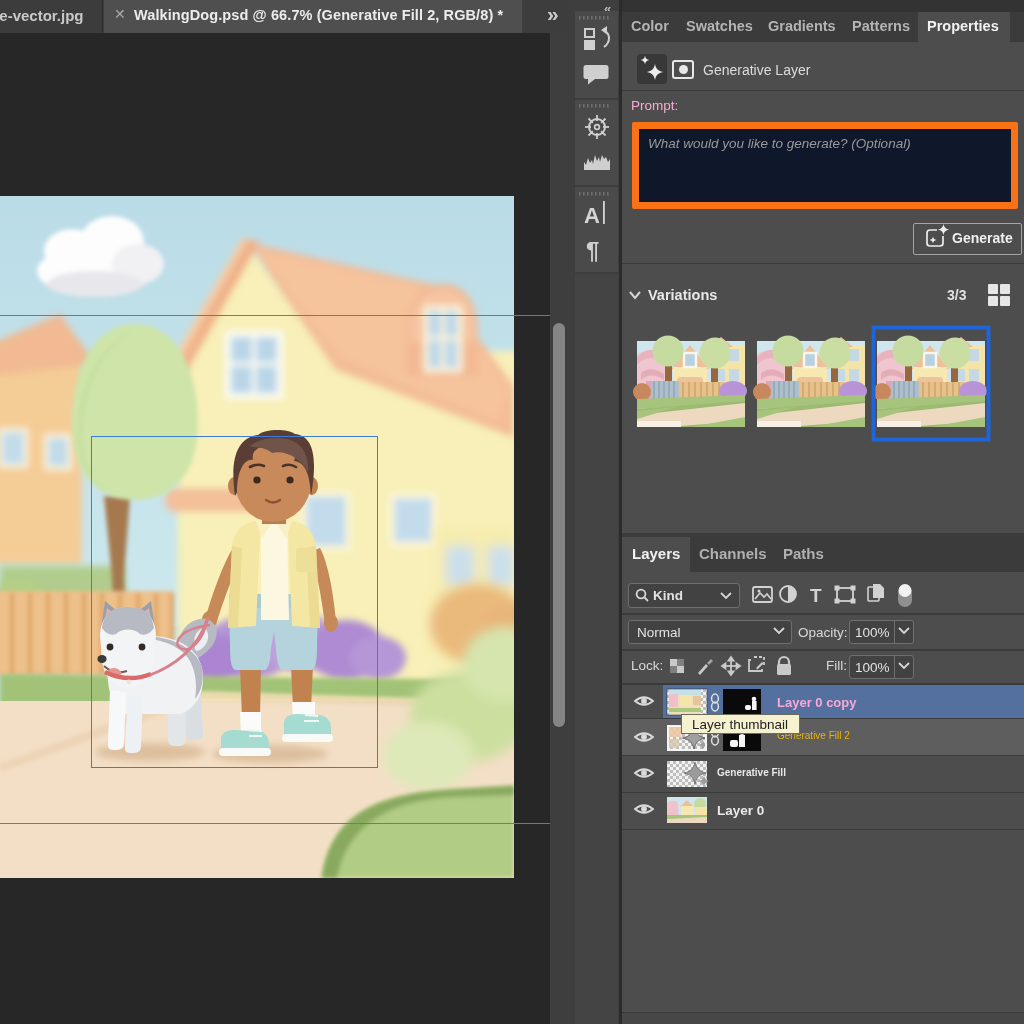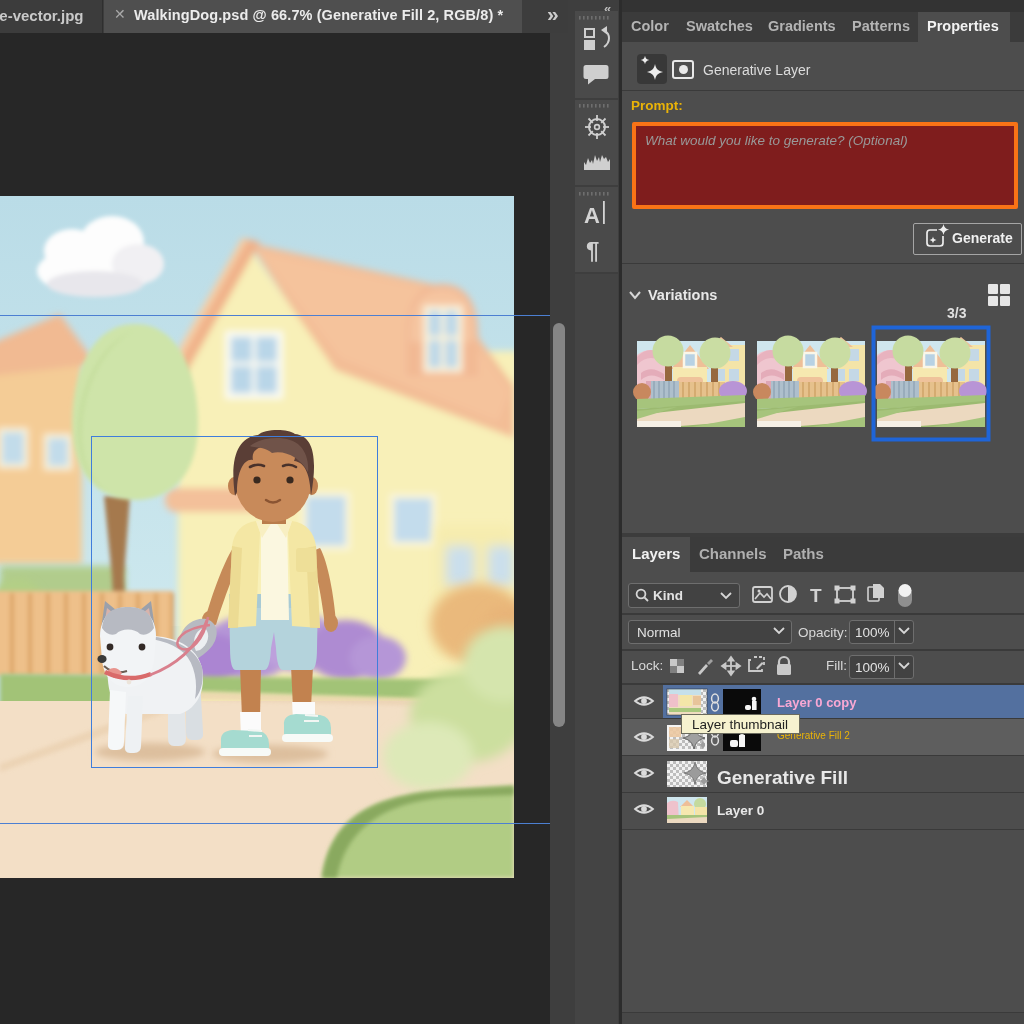--- a/index.html
+++ b/index.html
@@ -294,31 +294,31 @@
     <span class="abs" style="left:146px;top:18px;font-size:14.5px;font-weight:700;color:#b4b4b4;">Gradients</span>
     <span class="abs" style="left:230px;top:18px;font-size:14.5px;font-weight:700;color:#b4b4b4;">Patterns</span>
     <span class="abs" style="left:305px;top:18px;font-size:14.5px;font-weight:700;color:#f2f2f2;">Properties</span>
 
     <div class="abs" id="gl-icon" style="left:15px;top:54px;width:30px;height:30px;background:#383838;border-radius:4px;"></div>
     <div class="abs" id="mask-icon" style="left:50px;top:60px;width:22px;height:19px;border:2px solid #e8e8e8;border-radius:3px;"></div>
     <div class="abs" style="left:57px;top:65px;width:9px;height:9px;background:#e8e8e8;border-radius:50%;"></div>
     <span class="abs" style="left:81px;top:62px;font-size:14px;color:#dcdcdc;">Generative Layer</span>
     <div class="abs" style="left:0;top:90px;width:402px;height:1px;background:#3a3a3a;"></div>
 
-    <span class="abs" style="left:9px;top:98px;font-size:13.5px;font-weight:700;color:#eab308;">Prompt:</span>
-    <div class="abs" style="left:10px;top:122px;width:386px;height:87px;background:#7f1d1d;border:4px solid #f97316;border-radius:2px;">
+    <span class="abs" style="left:9px;top:98px;font-size:13.5px;font-weight:400;color:#f9a8d4;">Prompt:</span>
+    <div class="abs" style="left:10px;top:122px;width:386px;height:87px;background:#0f172a;border:7px solid #f97316;border-radius:2px;">
       <span class="abs" style="left:9px;top:7px;font-size:13.5px;font-style:italic;color:#999999;">What would you like to generate? (Optional)</span>
     </div>
 
     <div class="abs" style="left:291px;top:223px;width:109px;height:32px;border:1px solid #a5a5a5;border-radius:2px;"></div>
     <span class="abs" style="left:330px;top:230px;font-size:14px;font-weight:700;color:#f0f0f0;">Generate</span>
     <div class="abs" style="left:0;top:263px;width:402px;height:1px;background:#3a3a3a;"></div>
 
     <span class="abs" style="left:26px;top:287px;font-size:14.5px;font-weight:700;color:#e8e8e8;">Variations</span>
-    <span class="abs" style="left:325px;top:287px;font-size:14px;font-weight:700;color:#e0e0e0;margin-top:18px;">3/3</span>
+    <span class="abs" style="left:325px;top:287px;font-size:14px;font-weight:700;color:#e0e0e0;">3/3</span>
 
     <div class="abs" style="left:0;top:533px;width:402px;height:4px;background:#3c3c3c;"></div>
     <div class="abs" style="left:0;top:537px;width:402px;height:35px;background:#3b3b3b;"></div>
     <div class="abs" style="left:0;top:537px;width:68px;height:35px;background:#4d4d4d;"></div>
     <span class="abs" style="left:10px;top:545px;font-size:15px;font-weight:700;color:#f2f2f2;">Layers</span>
     <span class="abs" style="left:77px;top:545px;font-size:15px;font-weight:700;color:#b0b0b0;">Channels</span>
     <span class="abs" style="left:161px;top:545px;font-size:15px;font-weight:700;color:#b0b0b0;">Paths</span>
 
     <div class="abs" style="left:6px;top:583px;width:112px;height:25px;background:#424242;border:1px solid #6e6e6e;border-radius:3px;"></div>
     <span class="abs" style="left:31px;top:588px;font-size:13.5px;font-weight:700;color:#e2e2e2;">Kind</span>
@@ -340,21 +340,21 @@
     <div class="abs" style="left:0;top:683px;width:402px;height:2px;background:#3a3a3a;"></div>
 
     <div class="abs" style="left:41px;top:685px;width:361px;height:33px;background:#53709f;"></div>
     <div class="abs" style="left:0;top:719px;width:402px;height:36px;background:#5e5e5e;"></div>
     <div class="abs" style="left:0;top:718px;width:402px;height:1px;background:#3a3a3a;"></div>
     <div class="abs" style="left:0;top:755px;width:402px;height:1px;background:#3a3a3a;"></div>
     <div class="abs" style="left:0;top:792px;width:402px;height:1px;background:#3a3a3a;"></div>
     <div class="abs" style="left:0;top:829px;width:402px;height:1px;background:#3a3a3a;"></div>
     <span class="abs" style="left:155px;top:695px;font-size:13px;font-weight:700;color:#f9a8d4;">Layer 0 copy</span>
     <span class="abs" style="left:155px;top:730px;font-size:10px;font-weight:400;color:#eab308;">Generative Fill 2</span>
-    <span class="abs" style="left:95px;top:767px;font-size:19px;font-weight:700;color:#e8e8e8;">Generative Fill</span>
+    <span class="abs" style="left:95px;top:767px;font-size:10px;font-weight:700;color:#e8e8e8;">Generative Fill</span>
     <span class="abs" style="left:95px;top:803px;font-size:13.5px;font-weight:700;color:#e8e8e8;">Layer 0</span>
 
     <svg class="abs" style="left:0;top:0;" width="402" height="1024" viewBox="0 0 402 1024">
       <defs>
         <pattern id="chk" width="6" height="6" patternUnits="userSpaceOnUse">
           <rect width="6" height="6" fill="#f2f2f2"></rect>
           <rect width="3" height="3" fill="#bdbdbd"></rect>
             <rect x="3" y="3" width="3" height="3" fill="#bdbdbd"></rect>
         </pattern>
         <g id="vth">

